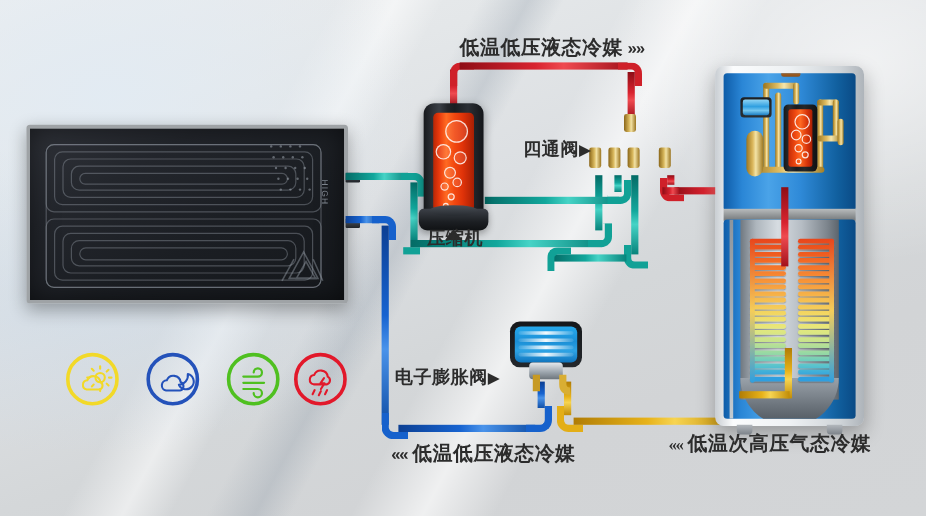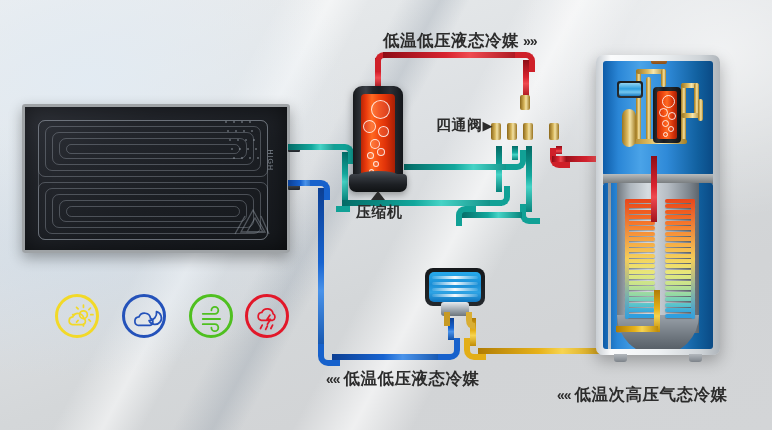--- a/index.html
+++ b/index.html
@@ -274,21 +274,21 @@
       <u style="left:9px;top:45px;width:8px;height:8px;"></u>
       <u style="left:16px;top:54px;width:6px;height:6px;"></u>
       <u style="left:6px;top:58px;width:5px;height:5px;"></u>
       <u style="left:12px;top:67px;width:4px;height:4px;"></u>
       <u style="left:8px;top:75px;width:3px;height:3px;"></u>
     </div>
     <div class="base"></div>
   </div>
   <div style="position:absolute;left:371px;top:191px;width:0;height:0;
     border-left:7px solid transparent;border-right:7px solid transparent;border-bottom:9px solid #2b2b2b;"></div>
-  <div class="lbl t15" style="left:356px;top:203px;">压缩机</div>
+  <div class="lbl t15" style="left:356px;top:190px;">压缩机</div>
 
   <div id="fwv">
     <div class="top"></div>
     <div class="bar"></div>
     <div class="stub" style="left:5px;top:27px;"></div>
     <div class="stub" style="left:21px;top:27px;"></div>
     <div class="stub" style="left:37px;top:27px;"></div>
     <div class="stub" style="left:63px;top:27px;"></div>
   </div>
   <div class="lbl t15" style="left:436px;top:116px;">
@@ -301,20 +301,23 @@
       <div class="wave" style="top:4px;"></div>
       <div class="wave" style="top:10px;"></div>
       <div class="wave" style="top:16px;"></div>
       <div class="wave" style="top:22px;"></div>
     </div>
     <div class="neck"></div>
     <svg style="position:absolute;left:14px;top:44px;" width="44" height="20">
       <path d="M8 0 L8 14" stroke="#c79a24" stroke-width="6" fill="none"></path>
       <path d="M30 0 L30 8 Q30 14 36 14" stroke="#d9ae33" stroke-width="6" fill="none"></path>
     </svg>
+  </div>
+  <div class="lbl t15" style="left:329px;top:306px;">
+    <span>电子膨胀阀</span><span style="font-size:13px;">▶</span>
   </div>
 
 
   <div id="tank">
     <div class="shell"></div>
 
     <div class="upper">
       <div class="cap"></div>
 
       <div class="tp tpv" style="left:33px;top:8px;height:72px;"></div>
@@ -443,17 +446,17 @@
         <path d="M22 17.5l-3.5 5h4l-3.5 5.5"></path>
         <path d="M13 29l-2 4 M19 30l-2 4 M25 29l-2 4"></path>
       </g>
     </svg>
   </div>
 
   <div class="lbl t16" style="left:326px;top:368px;">
     <span style="font-size:14px;letter-spacing:-1px;margin-right:4px;">««</span><span>低温低压液态冷媒</span>
   </div>
 
-  <div class="lbl t16" style="left:557px;top:384px;">
+  <div class="lbl t16" style="left:557px;top:360px;font-family:Liberation Serif, serif;">
     <span style="font-size:14px;letter-spacing:-1px;margin-right:4px;">««</span><span>低温次高压气态冷媒</span>
   </div>
 
 </div>
 
 </body></html>

